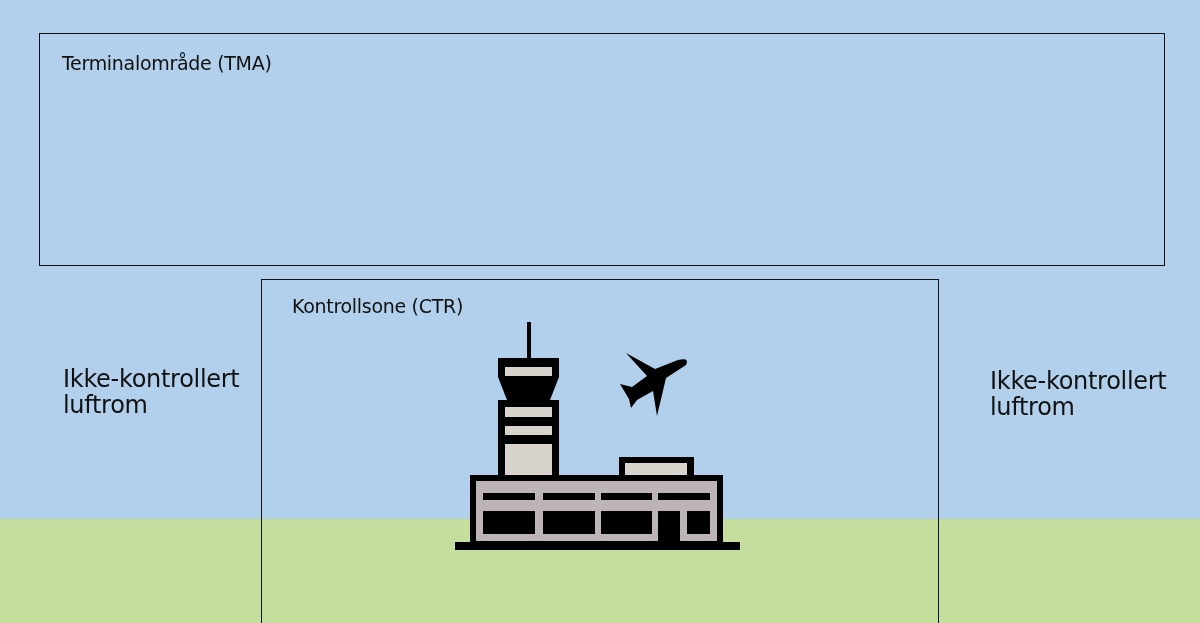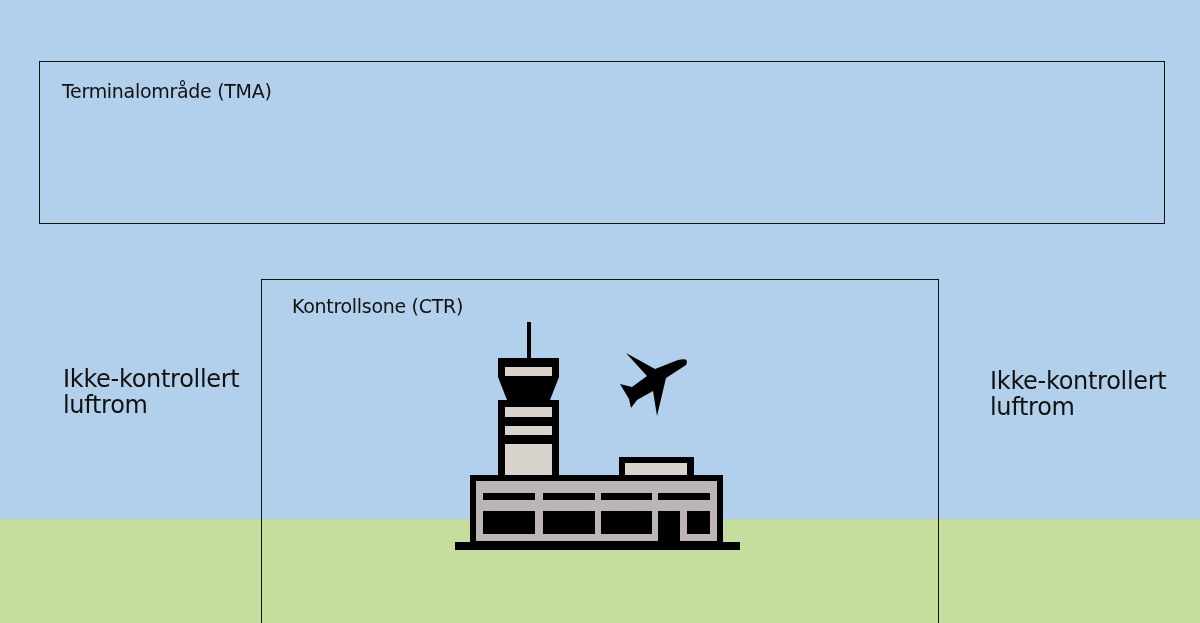--- a/index.html
+++ b/index.html
@@ -1,20 +1,20 @@
 <!DOCTYPE html>
 <html><head>
 <meta charset="utf-8">
 <style>
   html,body{margin:0;padding:0;}
   body{width:1200px;height:623px;position:relative;overflow:hidden;background:#b2d0eb;font-family:"DejaVu Sans","Liberation Sans",sans-serif;}
   .sky{position:absolute;left:0;top:0;width:1200px;height:519px;background:#b2d0eb;}
   .ground{position:absolute;left:0;top:519px;width:1200px;height:104px;background:#c5dd9d;}
   .box{position:absolute;border:1.5px solid #111;box-sizing:border-box;}
-  .tma{left:39px;top:61px;width:1126px;height:163px;}
+  .tma{left:39px;top:33px;width:1126px;height:233px;}
   .ctr{left:261px;top:279px;width:678px;height:382px;}
   .lbl{position:absolute;font-size:19px;color:#111;line-height:23px;letter-spacing:-0.3px;}
   .side{position:absolute;font-size:24px;color:#111;line-height:26px;letter-spacing:-0.3px;}
   svg{position:absolute;left:0;top:0;}
 </style>
 </head>
 <body>
 
 <div class="sky"></div>
 <div class="ground"></div>

